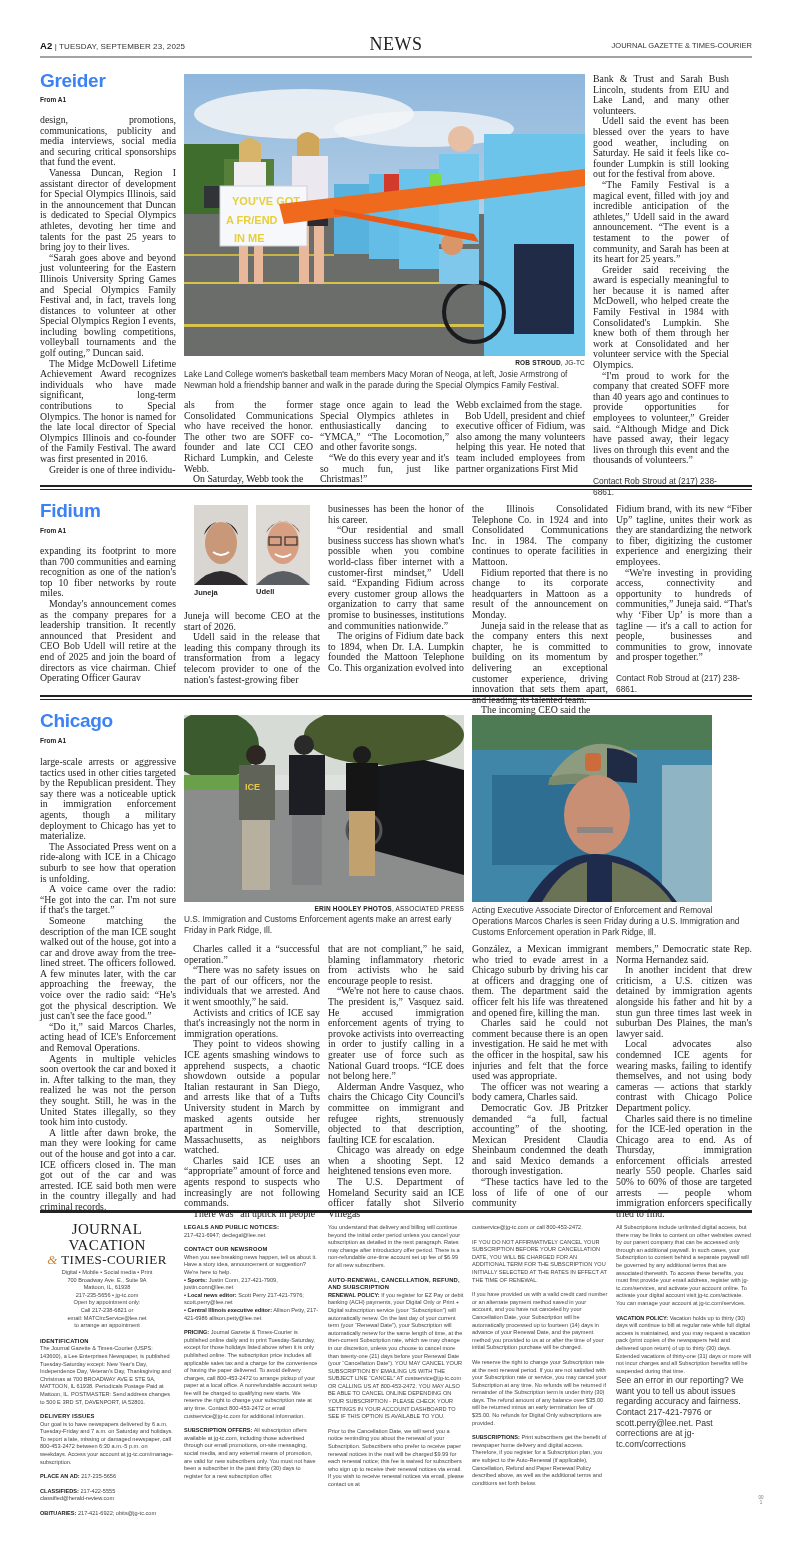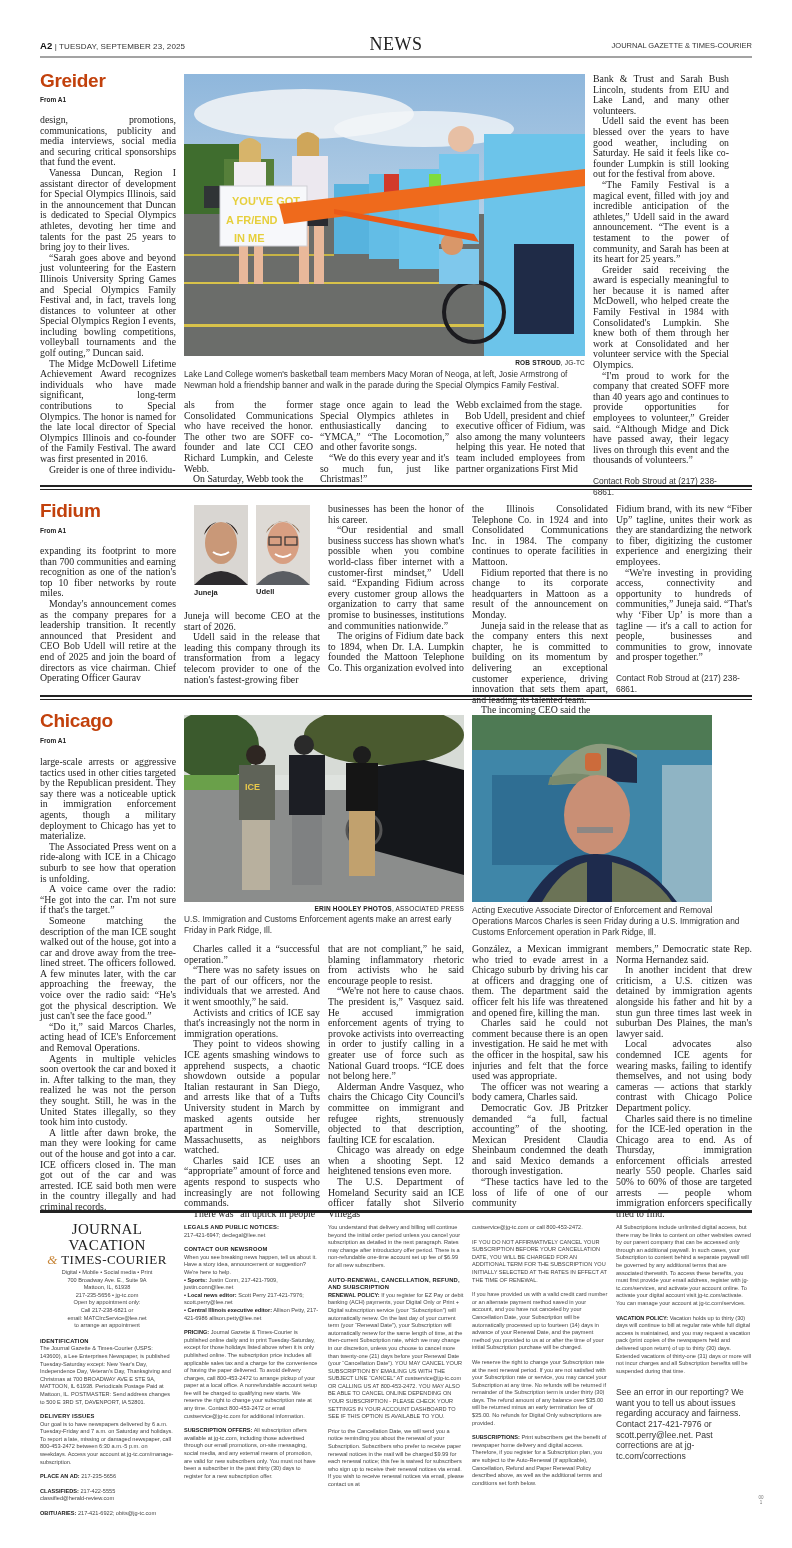--- a/index.html
+++ b/index.html
@@ -9,21 +9,21 @@
 .serif{font-family:"Liberation Serif","DejaVu Serif",serif}
 .sans{font-family:"Liberation Sans","DejaVu Sans",sans-serif}
 
 
 .mast{left:40px;top:30px;width:712px;height:28px;border-bottom:2px solid #a3a3a3}
 .mast .left{position:absolute;left:0;top:10px;font-size:8px;letter-spacing:.1px;color:#333}
 .mast .left b{font-size:9.5px;color:#111}
 .mast .center{position:absolute;left:0;right:0;top:4px;text-align:center;font-size:18px;letter-spacing:.5px}
 .mast .right{position:absolute;right:0;top:11px;font-size:7.5px;color:#333}
 
-.headline{font-family:"Liberation Sans","DejaVu Sans",sans-serif;font-weight:bold;font-size:19px;color:#c2410c;letter-spacing:-.3px}
+.headline{font-family:"Liberation Sans","DejaVu Sans",sans-serif;font-weight:bold;font-size:19px;color:#3b82f6;letter-spacing:-.3px}
 .from{font-family:"Liberation Sans","DejaVu Sans",sans-serif;font-weight:bold;font-size:6.5px;color:#222}
 
 .col{font-family:"Liberation Serif","DejaVu Serif",serif;font-size:9.8px;line-height:10.6px;text-align:justify;color:#222;hyphens:auto}
 .col p{text-indent:9px}
 .col p.noind{text-indent:0}
 .contact{font-family:"Liberation Sans","DejaVu Sans",sans-serif;font-size:8.4px;line-height:10.8px;color:#333;margin-top:10px;text-align:left;text-indent:0 !important}
 
 .credit{font-family:"Liberation Sans","DejaVu Sans",sans-serif;font-weight:bold;font-size:6.5px;color:#222;text-align:right;letter-spacing:.2px}
 .credit span{font-weight:normal}
 .caption{font-family:"Liberation Sans","DejaVu Sans",sans-serif;font-size:8.3px;line-height:11px;color:#333}
@@ -359,18 +359,18 @@
   <div><b>SUBSCRIPTIONS:</b> <span>Print subscribers get the benefit of newspaper home delivery and digital access. Therefore, if you register for a Subscription plan, you are subject to the Auto-Renewal (if applicable), Cancellation, Refund and Paper Renewal Policy described above, as well as the additional terms and conditions set forth below.</span></div>
 </div>
 
 <div class="abs" style="left:616px;top:1224px;width:136px">
   <div class="fcol">
     <div>All Subscriptions include unlimited digital access, but there may be links to content on other websites owned by our parent company that can be accessed only through an additional paywall. In such cases, your Subscription to content behind a separate paywall will be governed by any additional terms that are associated therewith. To access these benefits, you must first provide your email address, register with jg-tc.com/services, and activate your account online. To activate your digital account visit jg-tc.com/activate.</div>
     <div>You can manage your account at jg-tc.com/services.</div>
     <div class="gap"></div>
     <div><b>VACATION POLICY:</b> <span>Vacation holds up to thirty (30) days will continue to bill at regular rate while full digital access is maintained, and you may request a vacation pack (print copies of the newspapers held and delivered upon return) of up to thirty (30) days. Extended vacations of thirty-one (31) days or more will not incur charges and all Subscription benefits will be suspended during that time.</span></div>
   </div>
-  <div class="commit-b" style="margin-top:12px;width:136px">See an error in our reporting? We want you to tell us about issues regarding accuracy and fairness. Contact 217-421-7976 or scott.perry@lee.net. Past corrections are at jg-tc.com/corrections</div>
+  <div class="commit-b" style="margin-top:0;width:136px">See an error in our reporting? We want you to tell us about issues regarding accuracy and fairness. Contact 217-421-7976 or scott.perry@lee.net. Past corrections are at jg-tc.com/corrections</div>
 </div>
 <div class="abs pagecode" style="left:755px;top:1495px;width:12px">
     <div>00</div>
     <div>1</div>
   </div>
 
 </body></html>

